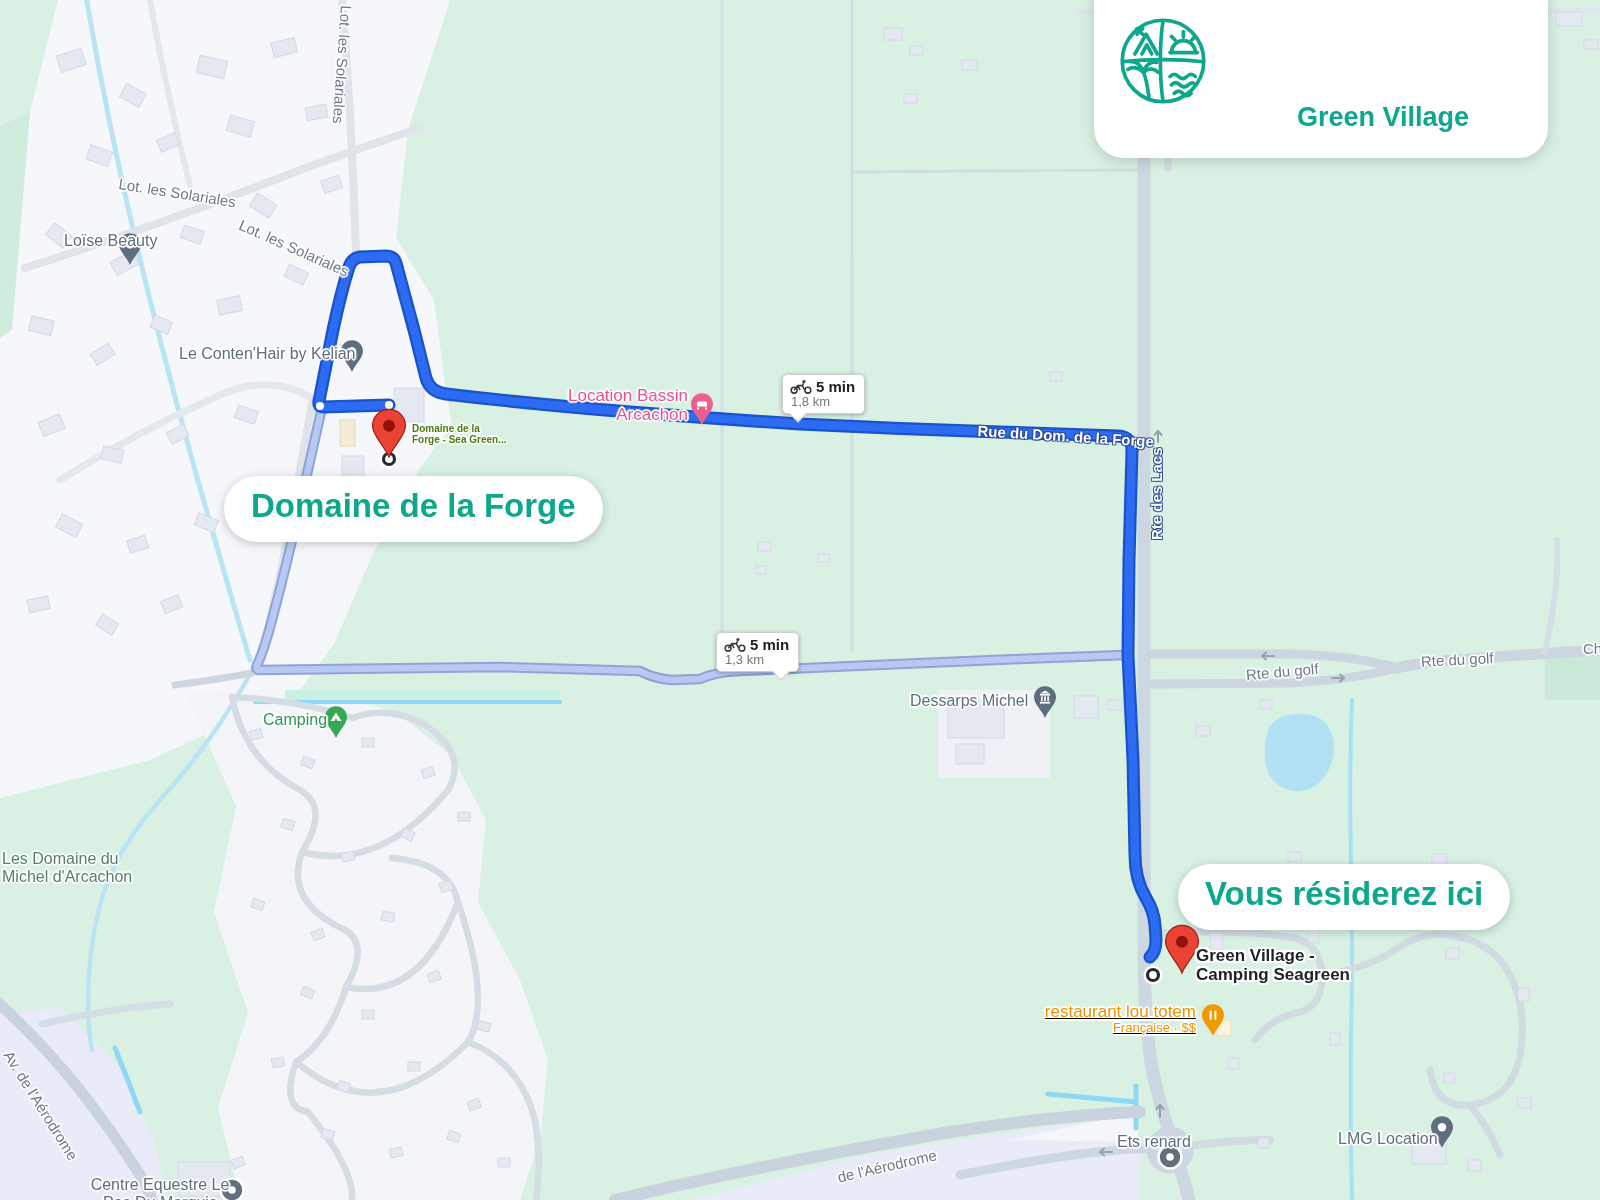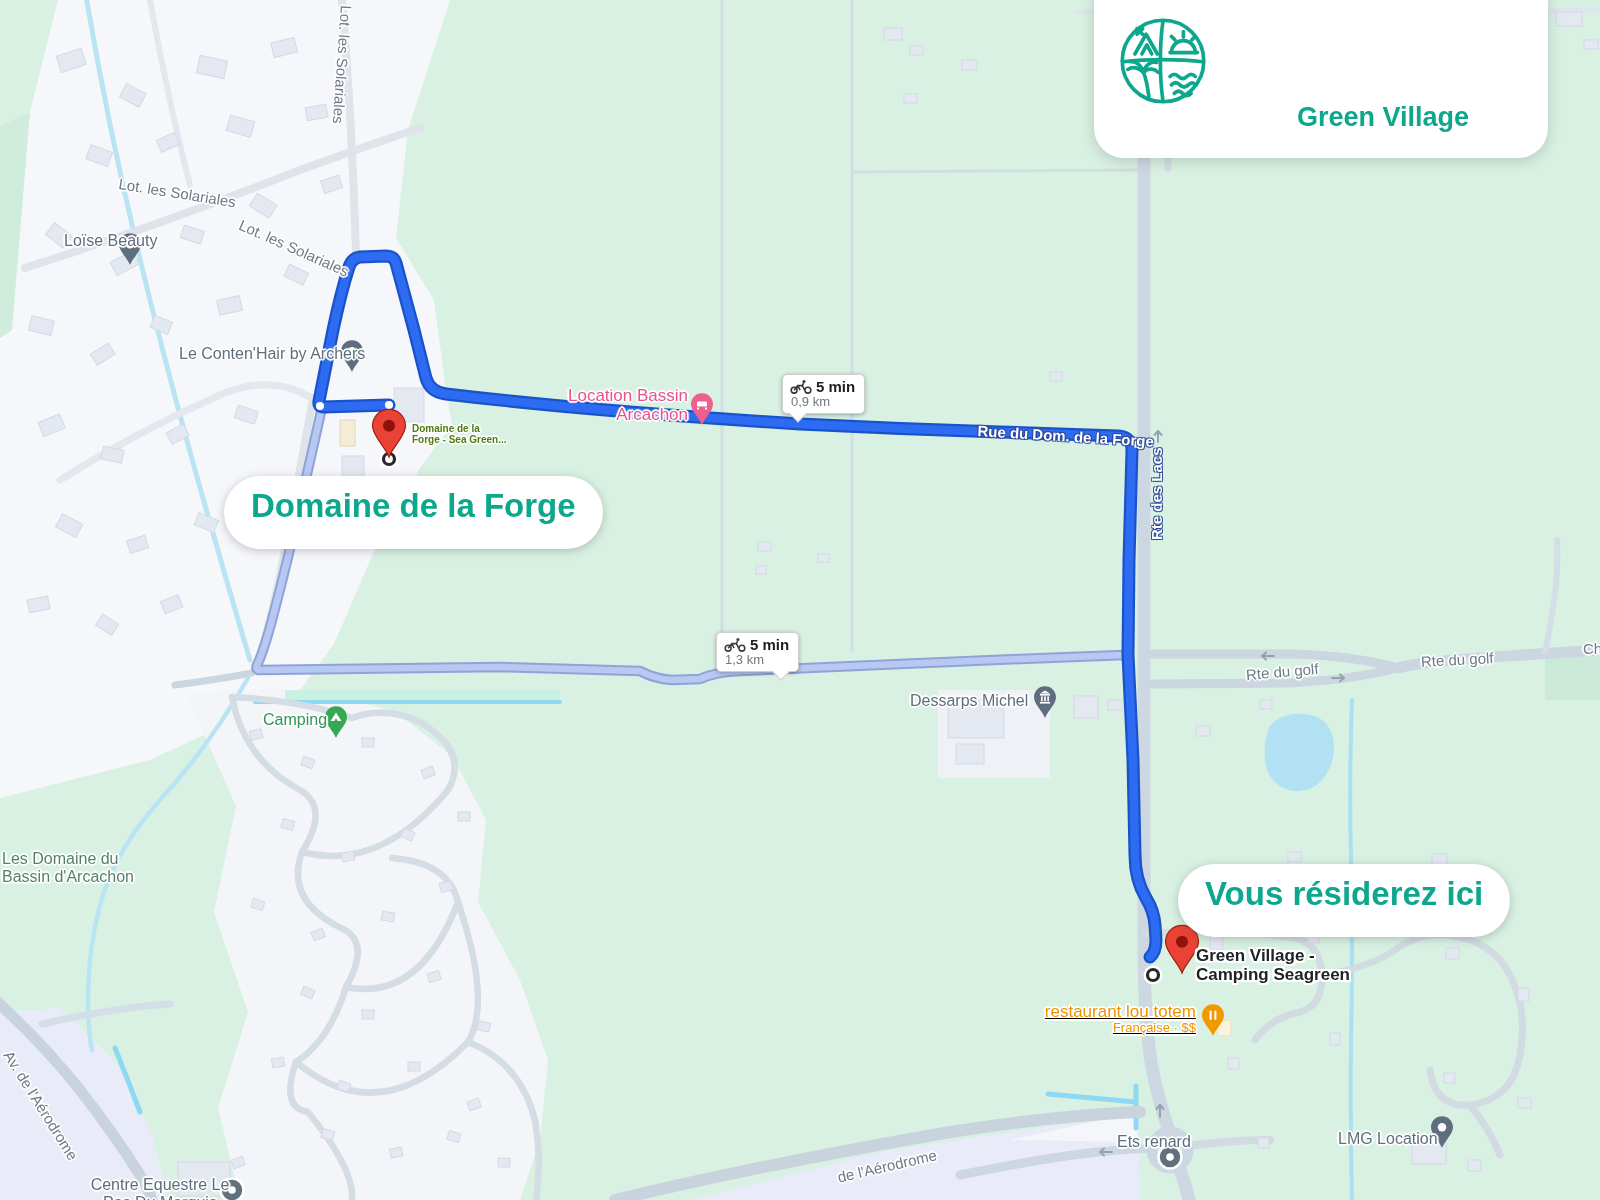--- a/index.html
+++ b/index.html
@@ -13,21 +13,21 @@
   .poi-green{color:#2f9455;font-size:16px;}
   .poi-park{color:#54806c;font-size:16px;}
   .poi-pink{color:#e8538b;font-size:17px;}
   .poi-orange{color:#ef9202;font-size:17px;}
   .poi-orange-sub{color:#ef9202;font-size:13px;}
   .poi-red{color:#4d7c0f;font-size:10px;font-weight:700;}
   .poi-dark{color:#202327;font-size:17px;font-weight:700;}
   .onroute{color:#fff;font-size:15px;font-weight:700;
     text-shadow:-1px -1px 0 rgba(42,70,150,.85),1px -1px 0 rgba(42,70,150,.85),-1px 1px 0 rgba(42,70,150,.85),1px 1px 0 rgba(42,70,150,.85);}
   .map-pill{position:absolute;z-index:4;background:#fff;color:#0ca78c;font-size:33px;font-weight:600;
-    padding:11px 27px 24px;border-radius:44px;box-shadow:0 2px 10px rgba(60,64,67,.28);white-space:nowrap;}
+    padding:11px 27px 17px;border-radius:44px;box-shadow:0 2px 10px rgba(60,64,67,.28);white-space:nowrap;}
   .route-badge{position:absolute;z-index:3;background:#fff;border:1px solid #cfcfcf;border-radius:5px;
     box-shadow:0 1px 4px rgba(0,0,0,.3);padding:3px 9px 4px 7px;}
   .rb-row{display:flex;align-items:center;gap:4px;}
   .rb-time{font-size:15px;font-weight:700;color:#202124;}
   .rb-dist{font-size:13px;color:#73777c;margin-top:-1px;margin-left:1px;}
   .rb-tail{position:absolute;width:11px;height:11px;background:#fff;transform:rotate(45deg);
     border-right:1px solid #cfcfcf;border-bottom:1px solid #cfcfcf;bottom:-6.5px;}
   .tail-left{left:9px;} .tail-right{right:11px;}
   .brand-card{position:absolute;z-index:5;left:1094px;top:-26px;width:454px;height:184px;background:#fff;
     border-radius:30px;box-shadow:0 3px 14px rgba(60,64,67,.22);}
@@ -286,39 +286,39 @@
   <g transform="translate(1182,973) scale(1.5)">
     <use href="#pin-shape" fill="#ea4335" stroke="#9f1d12" stroke-width="0.8"></use>
     <circle cy="-20.8" r="4" fill="#8f130b"></circle>
   </g>
 </svg>
 
 <div class="label street halo" style="left:354px;top:6px;transform:rotate(94deg);transform-origin:0 0;">Lot. les Solariales</div>
 <div class="label street halo" style="left:120px;top:176px;transform:rotate(9deg);transform-origin:0 0;">Lot. les Solariales</div>
 <div class="label street halo" style="left:243px;top:217px;transform:rotate(24deg);transform-origin:0 0;">Lot. les Solariales</div>
 <div class="label poi-gray halo" style="left:64px;top:232px;">Loïse Beauty</div>
-<div class="label poi-gray halo" style="left:179px;top:345px;">Le Conten'Hair by Archers</div>
+<div class="label poi-gray halo" style="left:179px;top:345px;">Le Conten'Hair by Kelian</div>
 <div class="label poi-pink halo two-line" style="left:560px;top:386px;width:128px;text-align:right;">
   <span>Location Bassin</span>
   <span>Arcachon</span>
 </div>
 <div class="label poi-red halo two-line" style="left:412px;top:423px;">
   <span>Domaine de la</span>
   <span>Forge - Sea Green...</span>
 </div>
 <div class="label onroute" style="left:978px;top:423px;transform:rotate(3.5deg);transform-origin:0 0;">Rue du Dom. de la Forge</div>
 <div class="label onroute" style="left:1149px;top:540px;transform:rotate(-90deg);transform-origin:0 0;">Rte des Lacs</div>
 <div class="label street halo" style="left:1246px;top:664px;transform:rotate(-5deg);">Rte du golf</div>
 <div class="label street halo" style="left:1421px;top:652px;transform:rotate(-3deg);">Rte du golf</div>
 <div class="label street halo" style="left:1543px;top:641px;margin-left:40px;">Chem. d</div>
 <div class="label poi-gray halo" style="left:910px;top:692px;">Dessarps Michel</div>
 <div class="label poi-green halo" style="left:263px;top:711px;">Camping</div>
 <div class="label poi-park halo two-line" style="left:2px;top:850px;">
   <span>Les Domaine du</span>
-  <span>Bassin d'Arcachon</span>
+  <span>Michel d'Arcachon</span>
 </div>
 <div class="label street halo" style="left:14px;top:1048px;transform:rotate(58deg);transform-origin:0 0;">Av. de l'Aérodrome</div>
 <div class="label street halo" style="left:836px;top:1170px;transform:rotate(-13deg);transform-origin:0 0;">de l'Aérodrome</div>
 <div class="label poi-dark two-line" style="left:1196px;top:946px;text-shadow:-2px -2px 0 #fff,2px -2px 0 #fff,-2px 2px 0 #fff,2px 2px 0 #fff,0 -2px 0 #fff,0 2px 0 #fff,-2px 0 0 #fff,2px 0 0 #fff;">
   <span>Green Village -</span>
   <span>Camping Seagreen</span>
 </div>
 <div class="label halo" style="left:1040px;top:1002px;width:156px;text-align:right;text-decoration:underline;">
   <span class="poi-orange" style="display:block;">restaurant lou totem</span>
   <span class="poi-orange-sub" style="display:block;">Française · $$</span>
@@ -333,21 +333,21 @@
 <div class="route-badge" style="left:782px;top:374px;">
   <div class="rb-row">
     <svg width="22" height="16" viewBox="0 0 24 16">
       <circle cx="4.5" cy="11.5" r="3.2" fill="none" stroke="#33373b" stroke-width="1.7"></circle>
       <circle cx="19.5" cy="11.5" r="3.2" fill="none" stroke="#33373b" stroke-width="1.7"></circle>
       <path d="M4.5,11.5 L8.5,6.5 H13.5 L16,11.5 M8.5,6.5 L11,11.5 M13.5,6.5 L14.8,3.8" fill="none" stroke="#33373b" stroke-width="1.7"></path>
       <circle cx="15.2" cy="2" r="1.7" fill="#33373b"></circle>
     </svg>
     <span class="rb-time">5 min</span>
   </div>
-  <div class="rb-dist">0,9 km</div>
+  <div class="rb-dist">1,8 km</div>
   <div class="rb-tail tail-left"></div>
 </div>
 <div class="route-badge" style="left:716px;top:632px;">
   <div class="rb-row">
     <svg width="22" height="16" viewBox="0 0 24 16">
       <circle cx="4.5" cy="11.5" r="3.2" fill="none" stroke="#3c4043" stroke-width="1.7"></circle>
       <circle cx="19.5" cy="11.5" r="3.2" fill="none" stroke="#3c4043" stroke-width="1.7"></circle>
       <path d="M4.5,11.5 L8.5,6.5 H13.5 L16,11.5 M8.5,6.5 L11,11.5 M13.5,6.5 L14.8,3.8" fill="none" stroke="#3c4043" stroke-width="1.7"></path>
       <circle cx="15.2" cy="2" r="1.7" fill="#3c4043"></circle>
     </svg>

